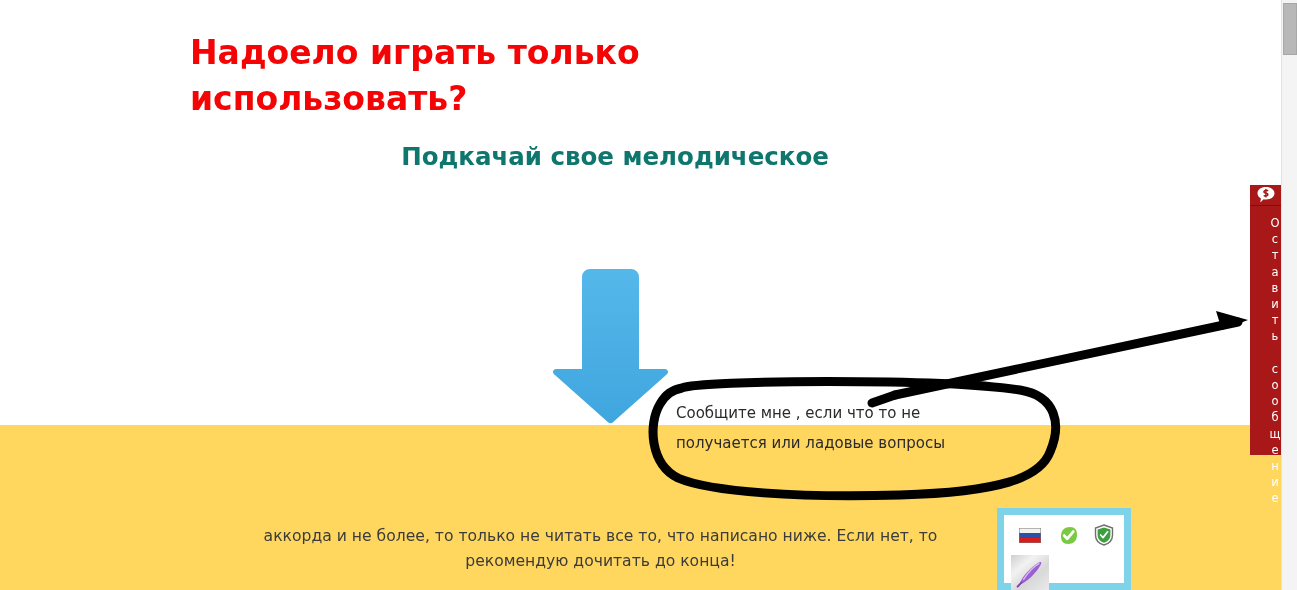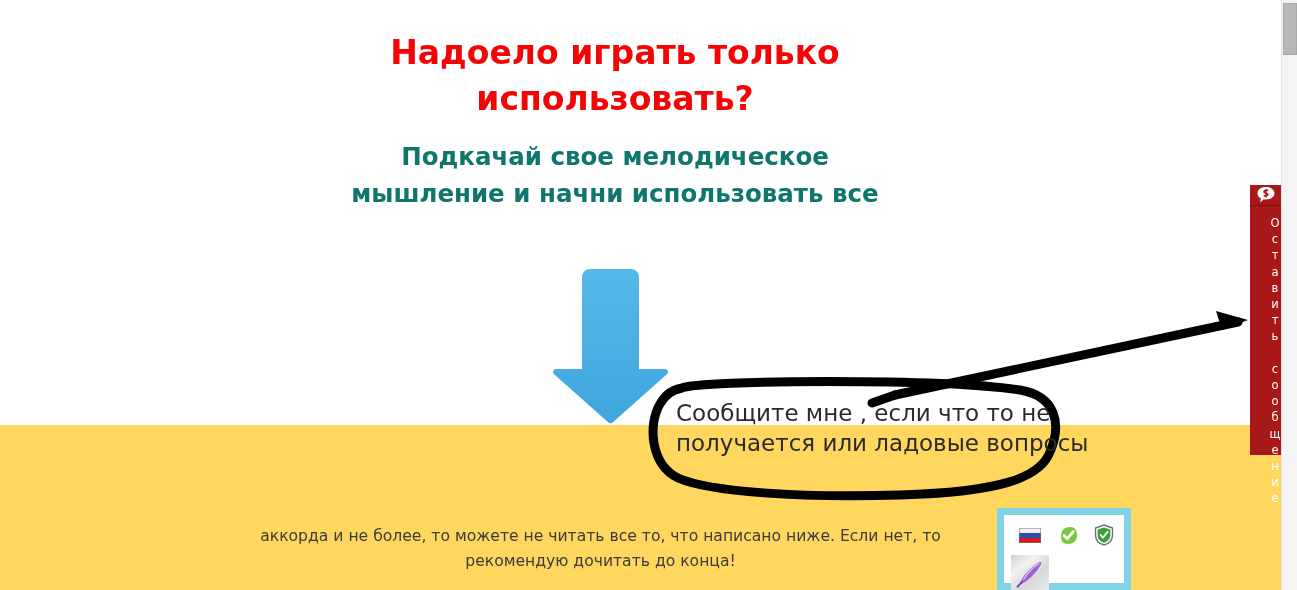--- a/index.html
+++ b/index.html
@@ -24,21 +24,20 @@
     left: 0; top: 425px;
     width: 1281px; height: 165px;
     background: #ffd75e;
   }
 
   
   #headline {
     position: absolute;
     left: 190px; top: 30px;
     width: 850px;
-    text-align: center;
     color: #f40404;
     font-size: 33px;
     font-weight: bold;
     line-height: 46px;
     letter-spacing: 0px;
     font-family: "DejaVu Sans", sans-serif;
   }
   #headline .hl-line { display: block; white-space: nowrap; }
 
   
@@ -80,21 +79,21 @@
     position: absolute;
     left: 0; top: 0;
     width: 1297px; height: 590px;
     pointer-events: none;
   }
   #annotation-text {
     position: absolute;
     left: 676px; top: 398px;
     width: 380px;
     color: #2a2a2a;
-    font-size: 23px;
+    font-size: 15px;
     line-height: 30px;
     font-family: "DejaVu Sans", sans-serif;
   }
   #annotation-text .a-line { display: block; white-space: nowrap; }
 
   
   #msg-tab {
     position: absolute;
     left: 1250px; top: 185px;
     width: 32px; height: 270px;
@@ -171,38 +170,37 @@
 
   <div id="yellow-band"></div>
 
   <div id="headline">
     <span class="hl-line">Надоело играть только</span>
     <span class="hl-line">использовать?</span>
   </div>
 
   <div id="subheadline">
     <span class="sub-line">Подкачай свое мелодическое</span>
-    <span class="sub-line">мышление и начни использовать все</span>
   </div>
 
   <div id="blue-arrow">
     <svg width="124" height="160" viewBox="0 0 124 160">
       <defs>
         <linearGradient id="blueGrad" x1="0" y1="0" x2="0" y2="1">
           <stop offset="0%" stop-color="#55b8ea"></stop>
           <stop offset="55%" stop-color="#4aaee4"></stop>
           <stop offset="100%" stop-color="#3fa6de"></stop>
         </linearGradient>
       </defs>
       <path d="M42 4 h40 a8 8 0 0 1 8 8 v92 h26 a3 3 0 0 1 2.2 5.1 l-54 48 a4 4 0 0 1 -5.4 0 l-54 -48 a3 3 0 0 1 2.2 -5.1 h26 v-92 a8 8 0 0 1 8 -8 z" fill="url(#blueGrad)"></path>
     </svg>
   </div>
 
   <div id="bottom-paragraph">
-    <span class="p-line">аккорда и не более, то можете не читать все то, что написано ниже. Если нет, то</span>
+    <span class="p-line">аккорда и не более, то только не читать все то, что написано ниже. Если нет, то</span>
     <span class="p-line">рекомендую дочитать до конца!</span>
   </div>
 
   <svg id="annotation-layer" viewBox="0 0 1297 590">
 
     <path d="M682 388 C 700 380, 940 378, 1020 390 C 1056 396, 1062 424, 1050 452
              C 1040 478, 1000 492, 900 495 C 800 498, 710 492, 678 478
              C 650 464, 648 424, 660 404 C 666 394, 672 390, 682 388 Z" fill="none" stroke="#000000" stroke-width="9" stroke-linecap="round" stroke-linejoin="round"></path>
 
     <path d="M895 395 L 1238 322" fill="none" stroke="#000000" stroke-width="9" stroke-linecap="round"></path>

